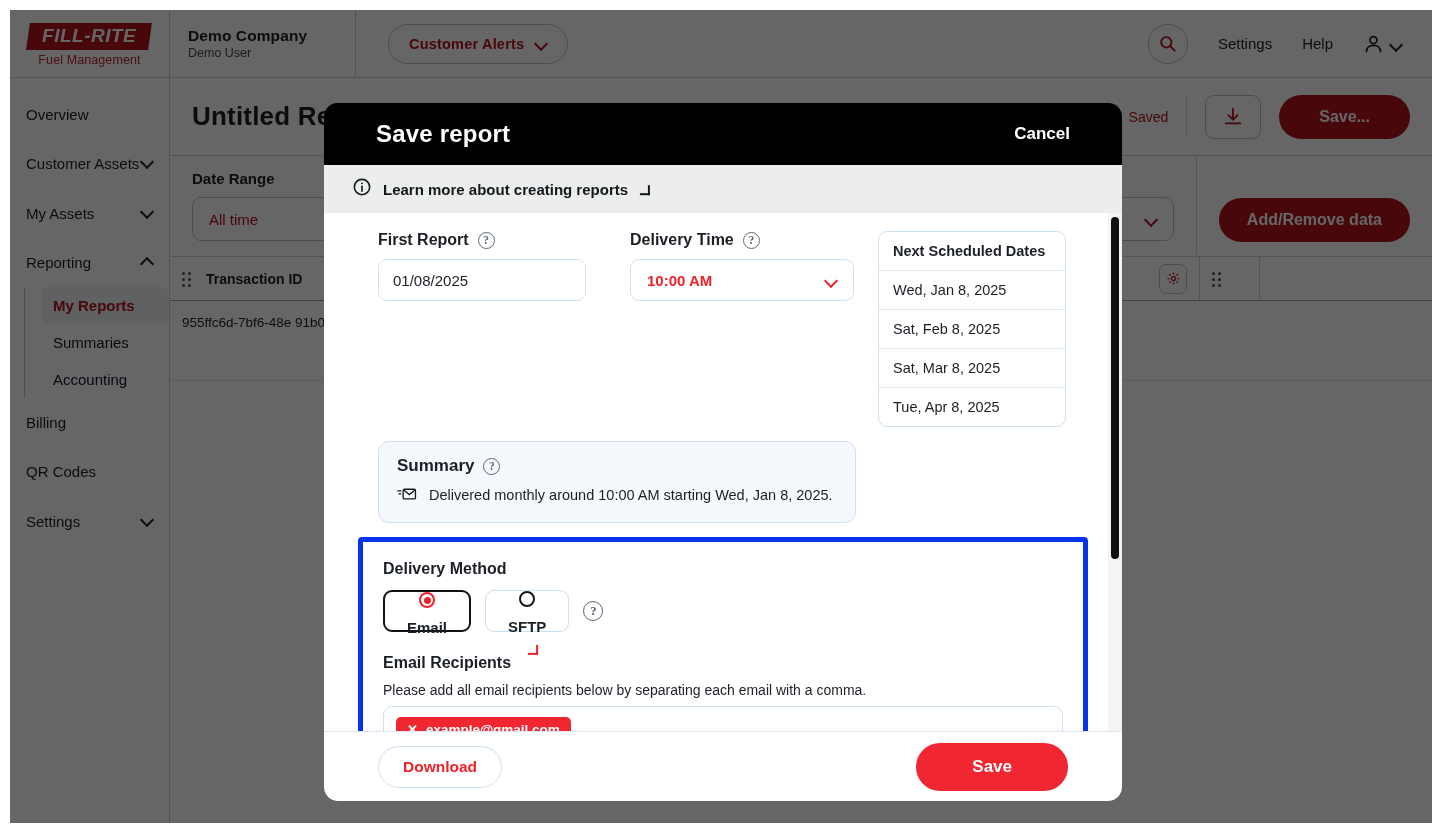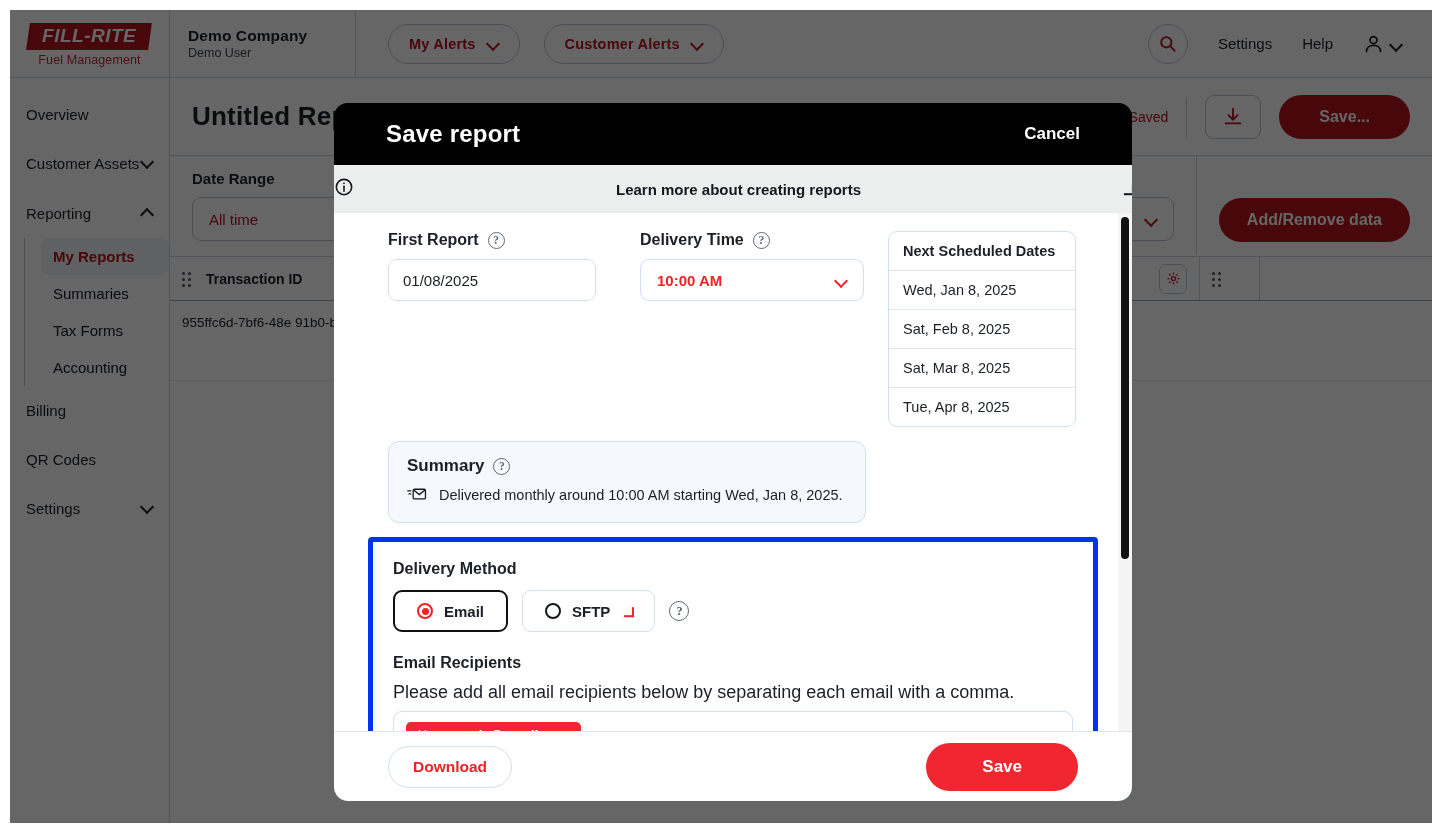--- a/index.html
+++ b/index.html
@@ -195,43 +195,44 @@
     width: 28px; height: 30px; border: 1px solid #b9c6d4; border-radius: 7px;
     display: flex; align-items: center; justify-content: center; margin-left: auto;
     background: #fff; cursor: pointer;
   }
   .tbody-row { display: flex; height: 80px; border-bottom: 1px solid #e2e8ee; }
   .td { padding: 14px 12px; font-size: 13.5px; color: #1b1f26; line-height: 1.25; }
   .td.center { display: flex; align-items: center; justify-content: center; }
 
   
   .modal {
-    position: absolute; left: 334px; top: 103px;
+    position: absolute; left: 324px; top: 103px;
     width: 798px; height: 698px;
     background: #14532d;
     border-radius: 14px;
     z-index: 100;
     overflow: hidden;
     display: flex; flex-direction: column;
   }
   .modal-header {
     background: #000; color: #fff;
     height: 62px; flex: 0 0 62px;
     display: flex; align-items: center;
     padding: 0 52px 0 52px;
   }
   .modal-title { font-size: 24px; font-weight: bold; letter-spacing: 0.2px; }
   .cancel-link {
     margin-left: auto; font-size: 17px; font-weight: bold; color: #fff;
     cursor: pointer;
   }
   .learn-bar {
     background: #eceded; height: 48px; flex: 0 0 48px;
-    display: flex; align-items: center; justify-content: space-between; gap: 11px;
+    display: flex; align-items: center; justify-content: flex-start; gap: 11px;
     cursor: pointer;
+    padding-left: 28px;
   }
   .learn-text { font-size: 15px; font-weight: bold; color: #15181d; }
   .modal-body {
     flex: 1; position: relative; overflow: hidden;
     background: #fff;
     padding: 18px 0 0 0;
   }
   .body-inner { padding: 0 54px 0 54px; }
   .row-top { display: flex; gap: 0; align-items: flex-start; }
   .field-label {
@@ -297,34 +298,35 @@
     background: #fff;
     padding: 18px 20px 20px 20px;
   }
   .dm-title { font-size: 16px; font-weight: bold; color: #1b1f26; margin-bottom: 12px; }
   .dm-row { display: flex; align-items: center; gap: 14px; }
   .radio-pill {
     height: 42px; border-radius: 9px; background: #fff;
     display: flex; align-items: center; gap: 11px;
     padding: 0 22px; cursor: pointer;
     border: 1px solid #cfe0ef;
+    flex-direction: column;
   }
   .radio-pill.selected { border: 2.5px solid #111; }
   .radio {
     width: 16px; height: 16px; border-radius: 50%;
     border: 2px solid #15181d; flex: 0 0 auto;
     display: flex; align-items: center; justify-content: center; background:#fff;
   }
   .radio.on { border-color: #ef2229; }
   .radio.on::after {
     content: ""; width: 7px; height: 7px; border-radius: 50%; background: #ef2229;
   }
   .radio-pill span.lbl { font-size: 15px; color: #1b1f26; font-weight: bold; }
   .er-title { font-size: 16px; font-weight: bold; color: #1b1f26; margin: 22px 0 10px 0; }
-  .er-desc { font-size: 18px; color: #1b1f26; margin-bottom: 8px; }
+  .er-desc { font-size: 14px; color: #1b1f26; margin-bottom: 8px; }
   .chips-box {
     height: 74px; border: 1px solid #cfe0ef; border-radius: 9px;
     background: #fff; padding: 10px 12px;
   }
   .chip {
     display: inline-flex; align-items: center; gap: 8px;
     background: #f02630; color: #fff; border-radius: 5px;
     padding: 5px 11px; font-size: 13.5px; font-weight: bold;
   }
   .chip-x { font-size: 13px; font-weight: bold; cursor: pointer; }
@@ -363,24 +365,20 @@
     <div class="topbar">
       <div class="logo-cell">
         <div class="logo-badge"><span>FILL-RITE</span></div>
         <div class="logo-sub">Fuel Management</div>
       </div>
       <div class="company-cell">
         <div class="company-name">Demo Company</div>
         <div class="company-user">Demo User</div>
       </div>
       <div class="topnav">
-        <div class="pill-btn">
-          <span>My Alerts</span>
-          <span class="chev"></span>
-        </div>
         <div class="pill-btn">
           <span>Customer Alerts</span>
           <span class="chev"></span>
         </div>
         <div class="topnav-right">
           <div class="search-circle">
             <svg width="19" height="19" viewBox="0 0 24 24" fill="none" stroke="#b4121b" stroke-width="2.4">
               <circle cx="10.5" cy="10.5" r="6.5"></circle>
                 <line x1="15.5" y1="15.5" x2="21" y2="21" stroke-linecap="round"></line>
             </svg>
@@ -400,27 +398,30 @@
 
     <div class="sidebar">
       <div class="nav-item">
         <span>Overview</span>
       </div>
       <div class="nav-item">
         <span>Customer Assets</span>
         <span class="chev"></span>
       </div>
       <div class="nav-item">
+        <span>My Assets</span>
+        <span class="chev"></span>
+      </div>
+      <div class="nav-item">
         <span>Reporting</span>
         <span class="chev up"></span>
       </div>
       <div class="subnav">
         <div class="subnav-item active">My Reports</div>
         <div class="subnav-item">Summaries</div>
-        <div class="subnav-item">Tax Forms</div>
         <div class="subnav-item">Accounting</div>
       </div>
       <div class="nav-item">
         <span>Billing</span>
       </div>
       <div class="nav-item">
         <span>QR Codes</span>
       </div>
       <div class="nav-item">
         <span>Settings</span>

